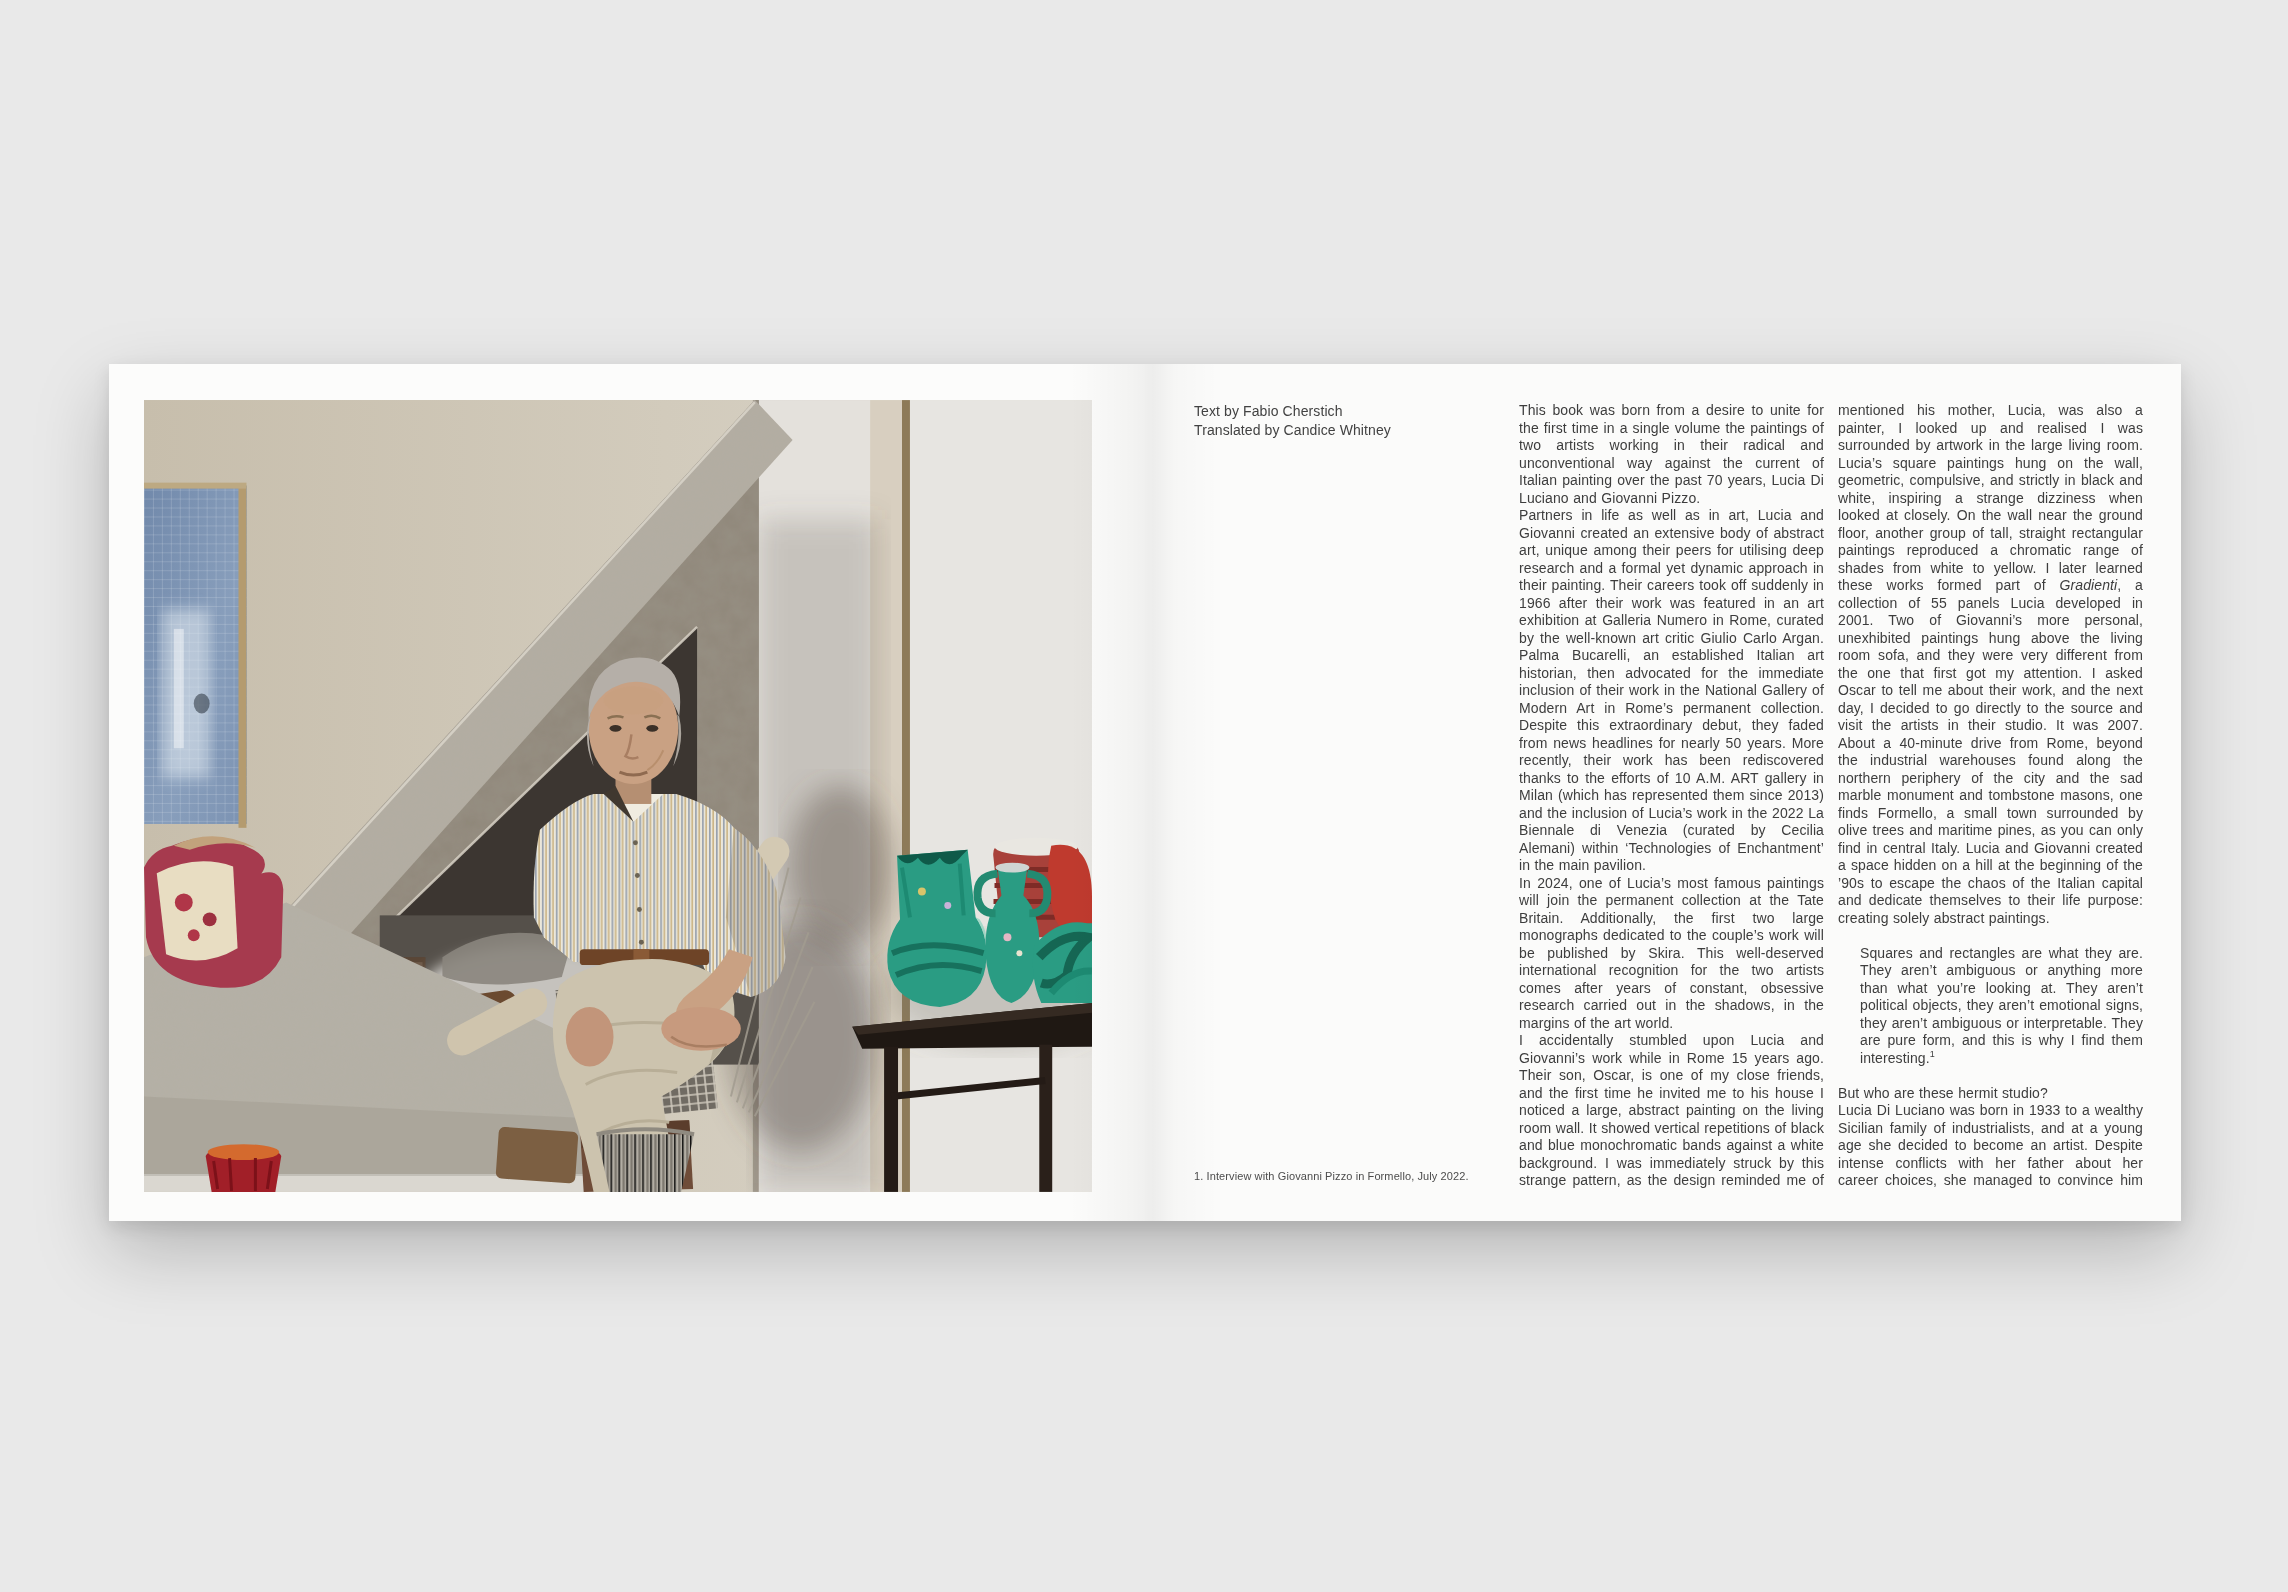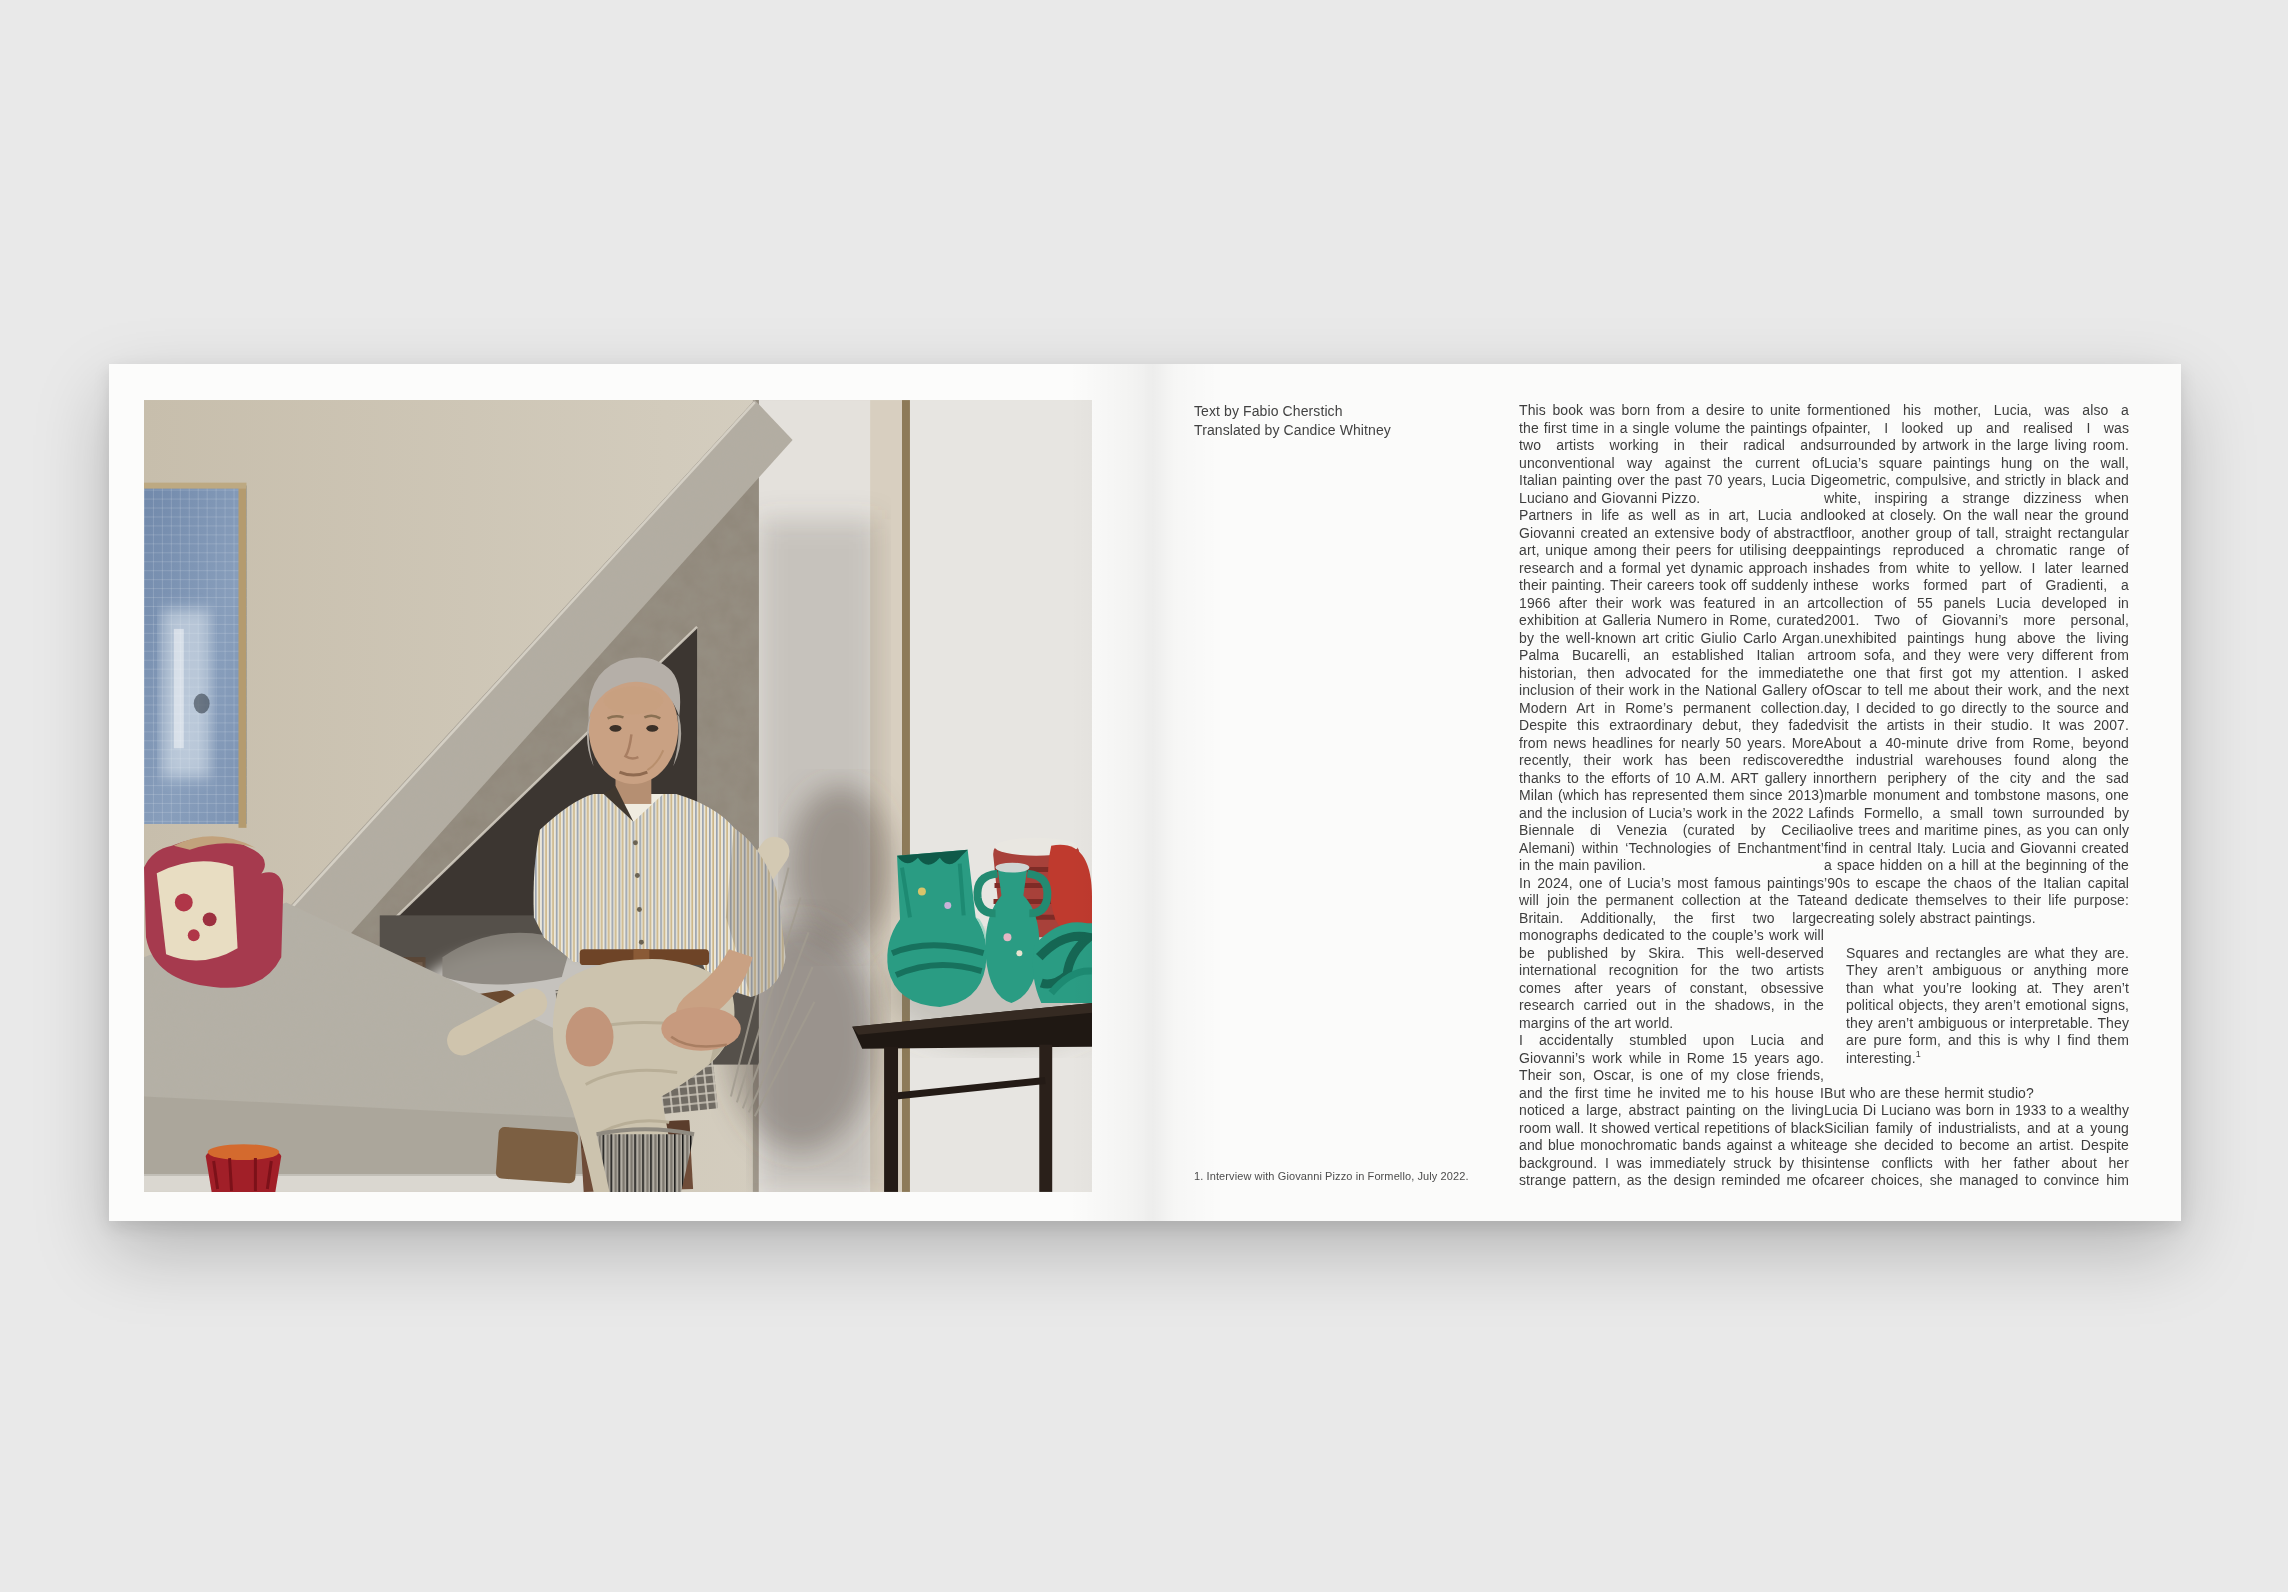--- a/index.html
+++ b/index.html
@@ -8,26 +8,26 @@
   .spread{position:absolute;left:109px;top:364px;width:2072px;height:857px;
           box-shadow:0 30px 70px rgba(0,0,0,.22),0 6px 16px rgba(0,0,0,.10);}
   .page{position:absolute;top:0;height:857px;width:1036px;background:#fcfcfb;}
   .page.left{left:0;}
   .page.right{left:1036px;background:#fbfbfa;}
   .gutter{position:absolute;left:961px;top:0;width:149px;height:857px;pointer-events:none;
           background:linear-gradient(90deg,rgba(0,0,0,0) 0%,rgba(0,0,0,.035) 40%,rgba(0,0,0,.055) 56%,rgba(0,0,0,.02) 70%,rgba(0,0,0,0) 100%);}
   .photo{position:absolute;left:35px;top:36px;width:948px;height:792px;overflow:hidden;background:#cfc8b9;}
   .credits{position:absolute;left:49px;top:38px;font-size:14px;line-height:19.4px;color:#424242;letter-spacing:0.1px;}
   .columns{position:absolute;left:374px;top:38px;width:625px;height:788px;overflow:hidden;
-           display:flex;}
+           display:flex;gap:14px;}
   .col{width:305px;height:788px;overflow:hidden;}
   .col p{margin:0;text-align:justify;font-size:14px;line-height:17.5px;color:#3d3d3d;
          letter-spacing:0.1px;word-spacing:0.4px;}
   .col p.quote{margin:17.5px 0 17.5px 22px;}
-  .col .ital{}
+  .col .ital{font-style:italic;}
   sup{font-size:9px;line-height:0;}
   .footnote{position:absolute;left:49px;top:806px;font-size:11px;color:#4c4c4c;letter-spacing:0.1px;}
 </style>
 </head>
 <body>
 
 <div class="canvas">
   <div class="spread">
 
     <div class="page left">

